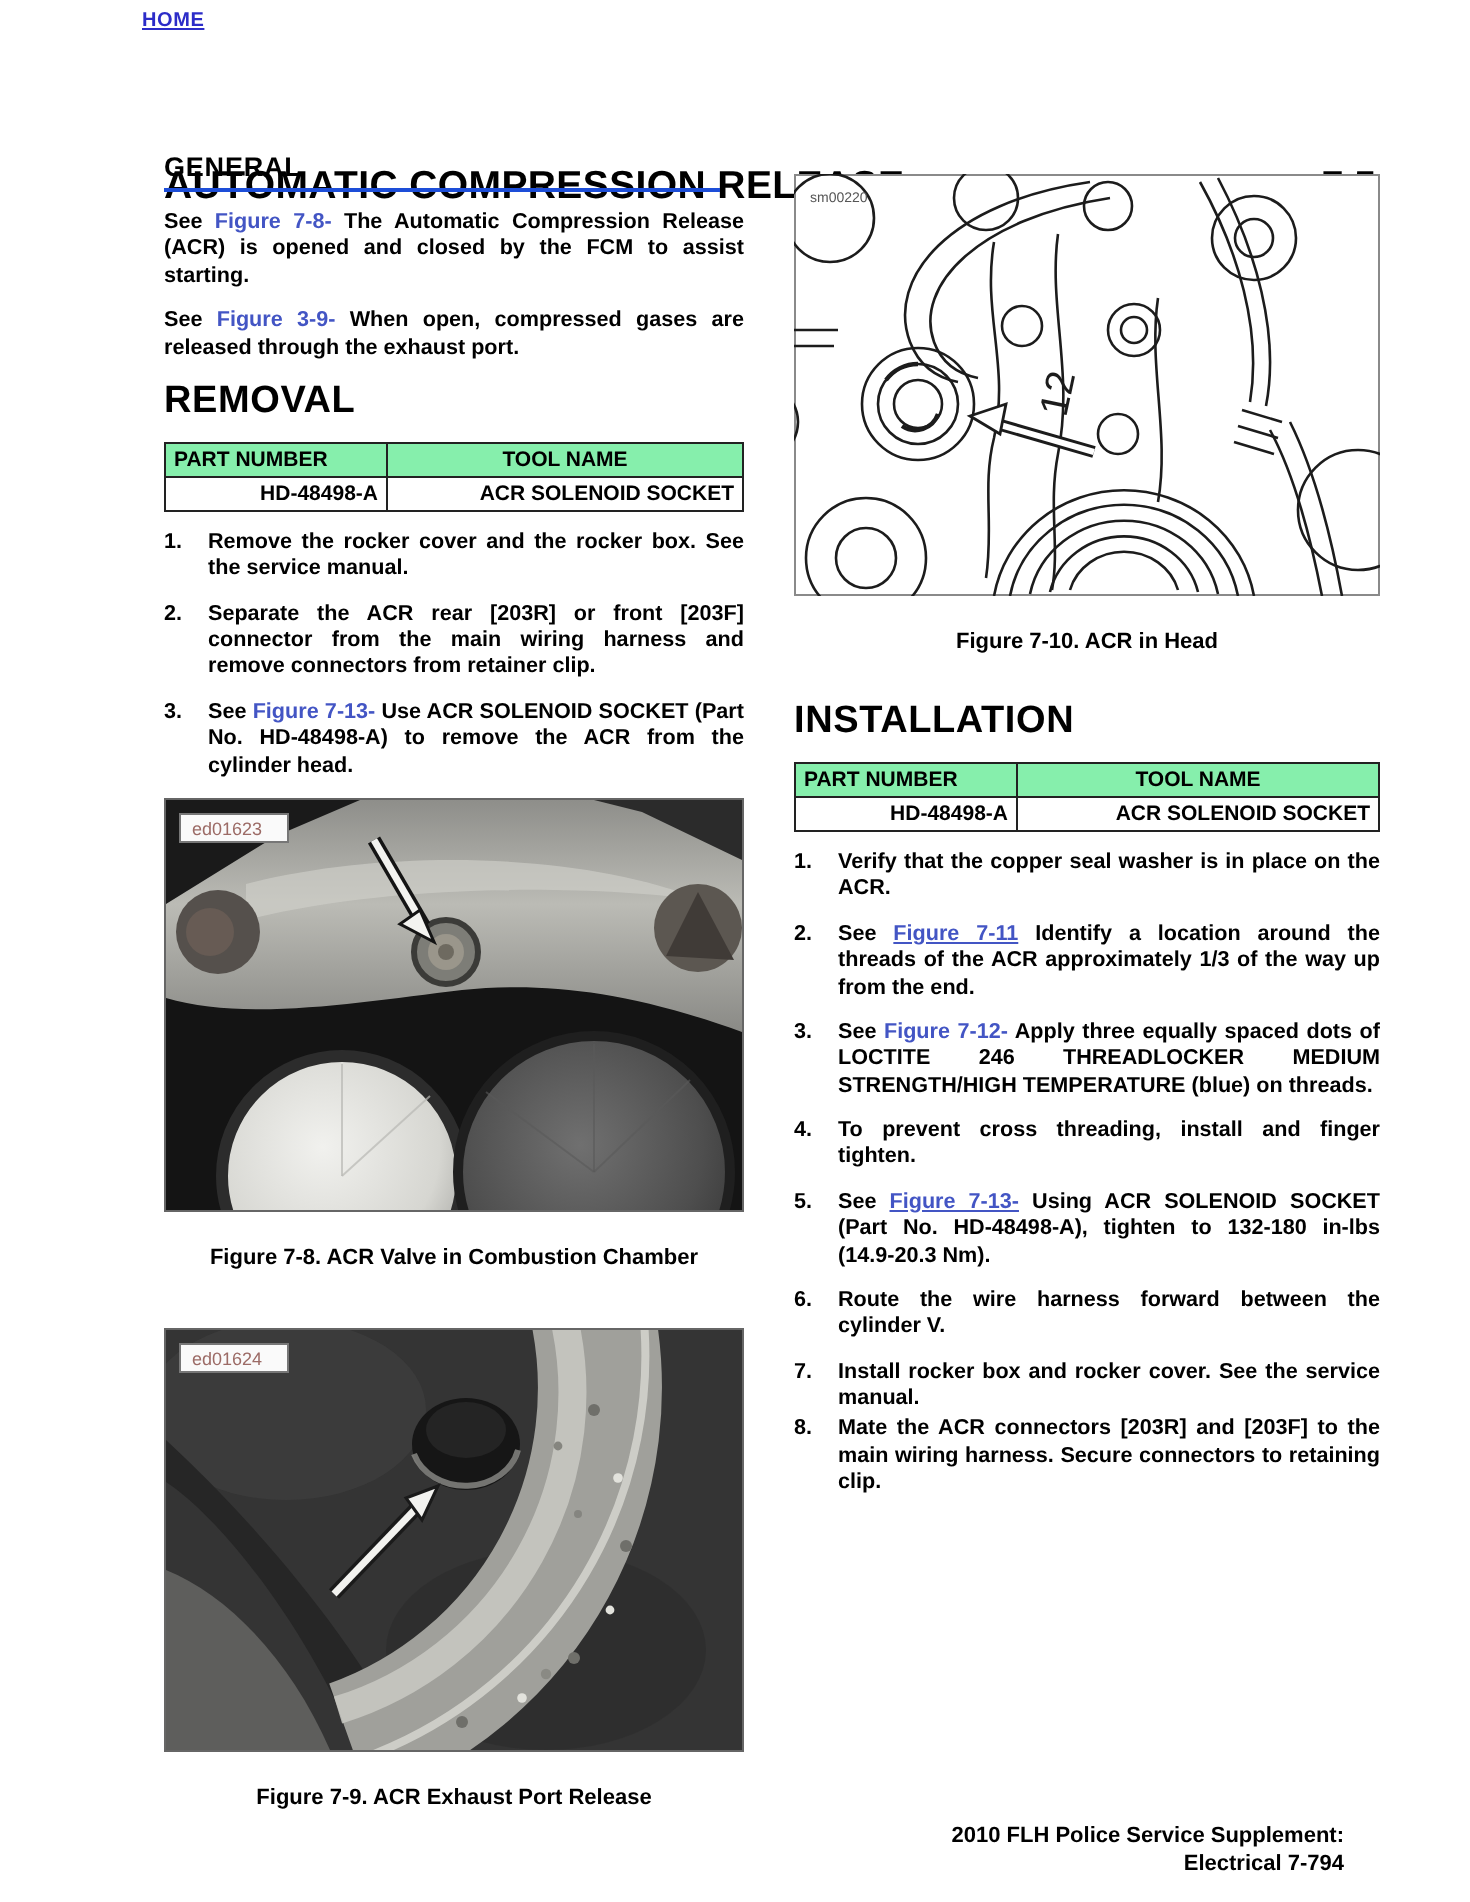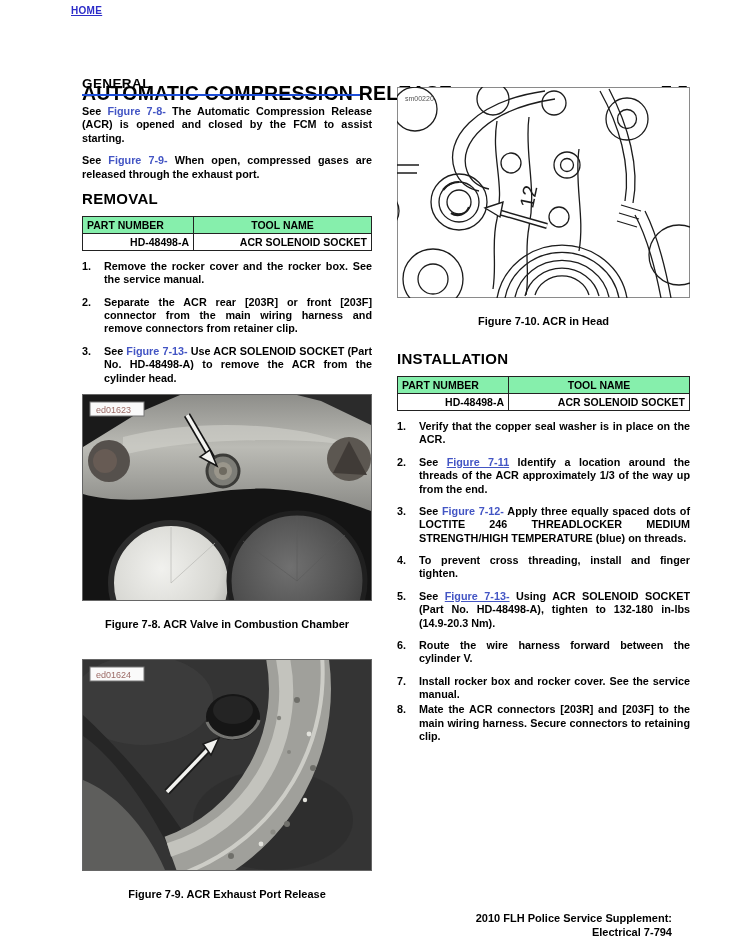--- a/index.html
+++ b/index.html
@@ -10,21 +10,21 @@
   .home{position:absolute;left:71px;top:5px;font-size:10px;font-weight:bold;
     color:#2c2cc8;text-decoration:underline;letter-spacing:.3px;}
   .titlebar{position:absolute;left:82px;top:34px;width:606px;display:flex;
     justify-content:space-between;align-items:flex-end;margin-top:48px;}
   .title{font-size:19.5px;font-weight:bold;letter-spacing:.2px;}
   .pagenum{font-size:19.5px;font-weight:bold;}
   .col-left{position:absolute;left:82px;top:76px;width:290px;}
   .col-right{position:absolute;left:397px;top:87px;width:293px;}
   .h-underlined{font-size:13.5px;font-weight:bold;margin:0 0 9px 0;
     border-bottom:2px solid #1d4ed8;padding-bottom:3px;width:278px;letter-spacing:.4px;}
-  .h-plain{font-size:15px;font-weight:bold;margin:0 0 9px 0;letter-spacing:.3px;}
+  .h-plain{font-size:19px;font-weight:bold;margin:0 0 9px 0;letter-spacing:.3px;}
   .body-p{font-size:10.8px;font-weight:bold;line-height:1.24;text-align:justify;margin:0 0 9px 0;}
   .figlink{color:#4355c4;text-decoration:none;font-weight:bold;cursor:pointer;}
   .figlink.u{text-decoration:underline;}
   table.tools{border-collapse:collapse;width:100%;margin:0 0 9px 0;}
   table.tools th,table.tools td{border:1px solid #222;font-size:10.5px;font-weight:bold;
     padding:1px 4px;height:14px;}
   table.tools th{background:#86efac;}
   th.c-part{text-align:left;width:102px;}
   th.c-tool{text-align:center;}
   td{text-align:right;}
@@ -48,21 +48,21 @@
   <span class="title">AUTOMATIC COMPRESSION RELEASE</span>
   <span class="pagenum">7.5</span>
 </div>
 
 <div class="col-left">
 
   <div class="h-underlined">GENERAL</div>
 
   <p class="body-p"><span>See </span><a class="figlink">Figure 7-8-</a><span> The Automatic Compression Release (ACR) is opened and closed by the FCM to assist starting.</span></p>
 
-  <p class="body-p"><span>See </span><a class="figlink">Figure 7-9-</a><span> When open, compressed gases are released through the exhaust port.</span></p>
+  <p class="body-p"><span>See </span><a class="figlink">Figure 3-9-</a><span> When open, compressed gases are released through the exhaust port.</span></p>
 
   <div class="h-plain">REMOVAL</div>
 
   <table class="tools">
     <tbody>
         <tr>
       <th class="c-part">PART NUMBER</th>
       <th class="c-tool">TOOL NAME</th>
     </tr>
     <tr>

